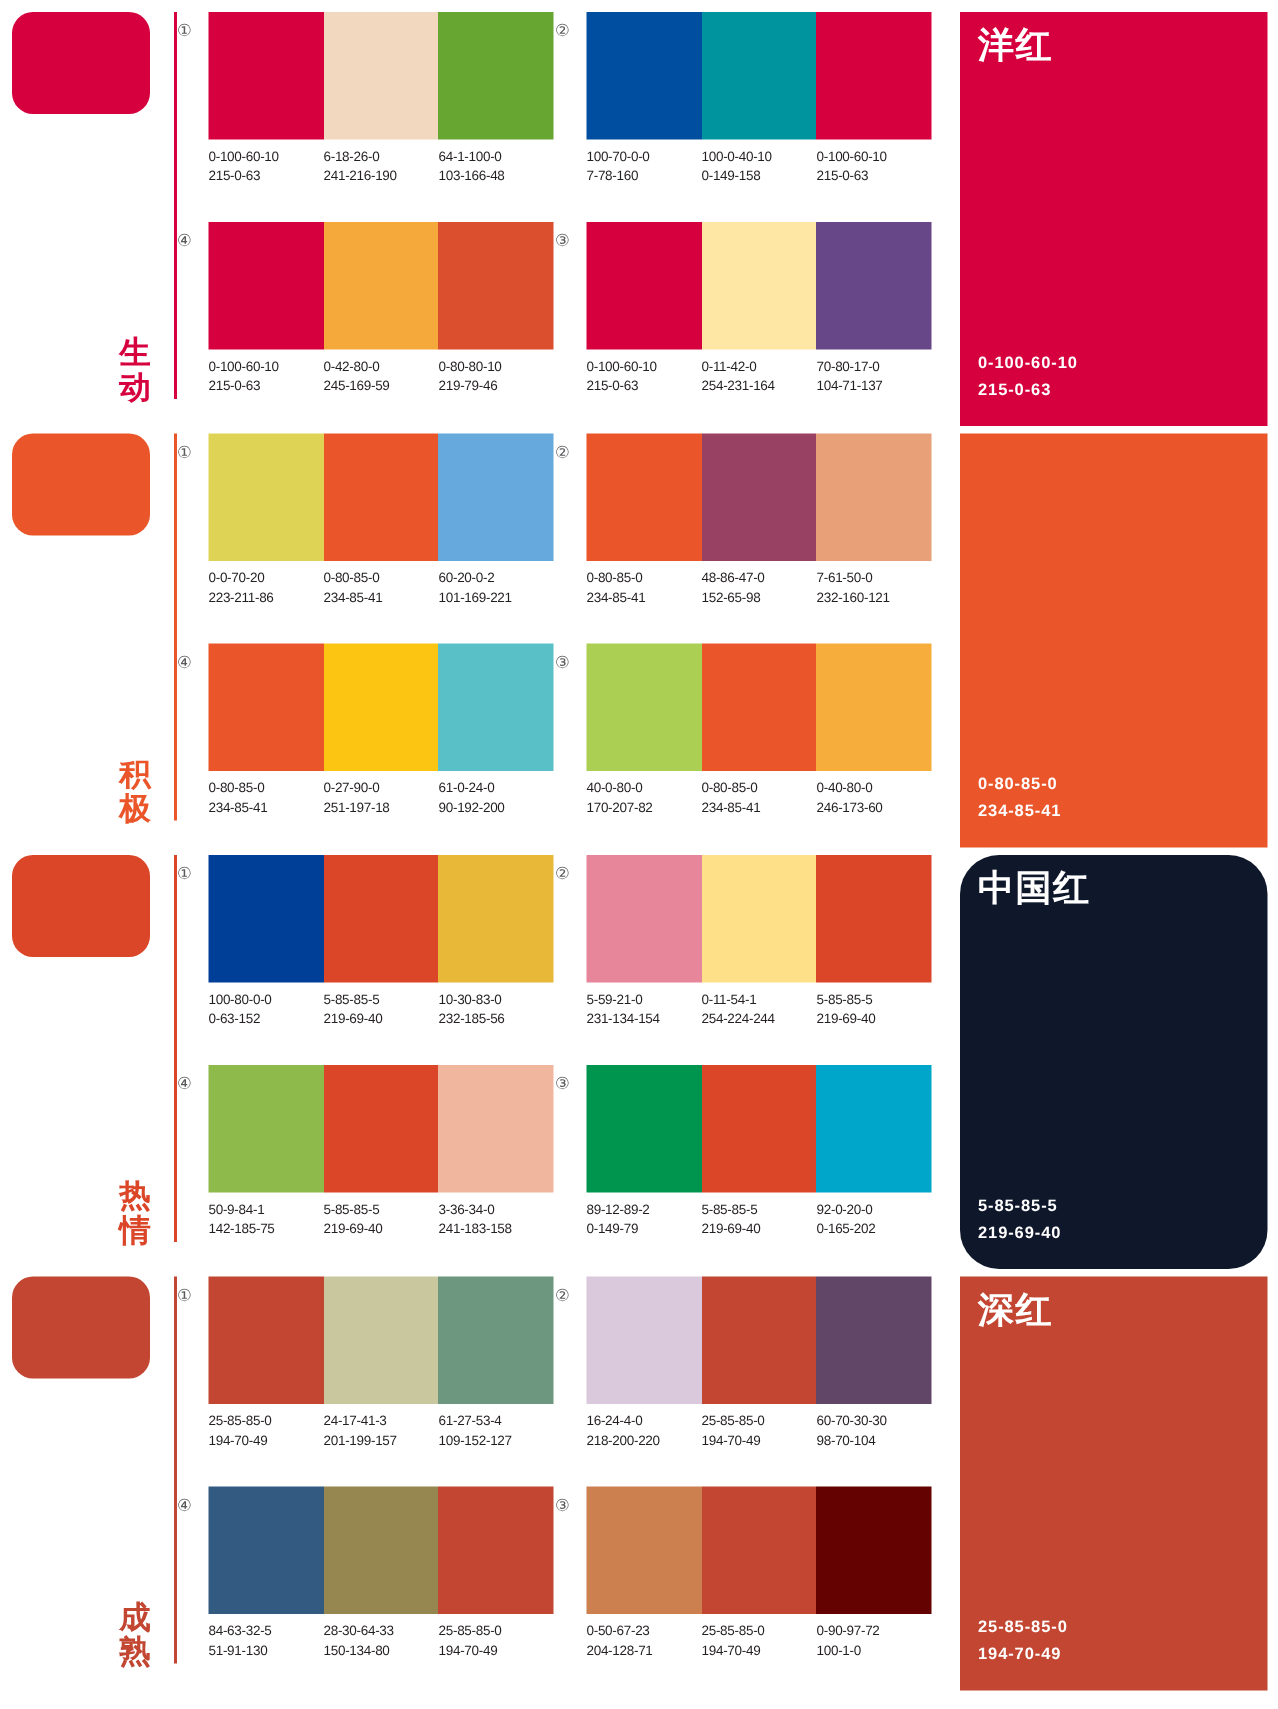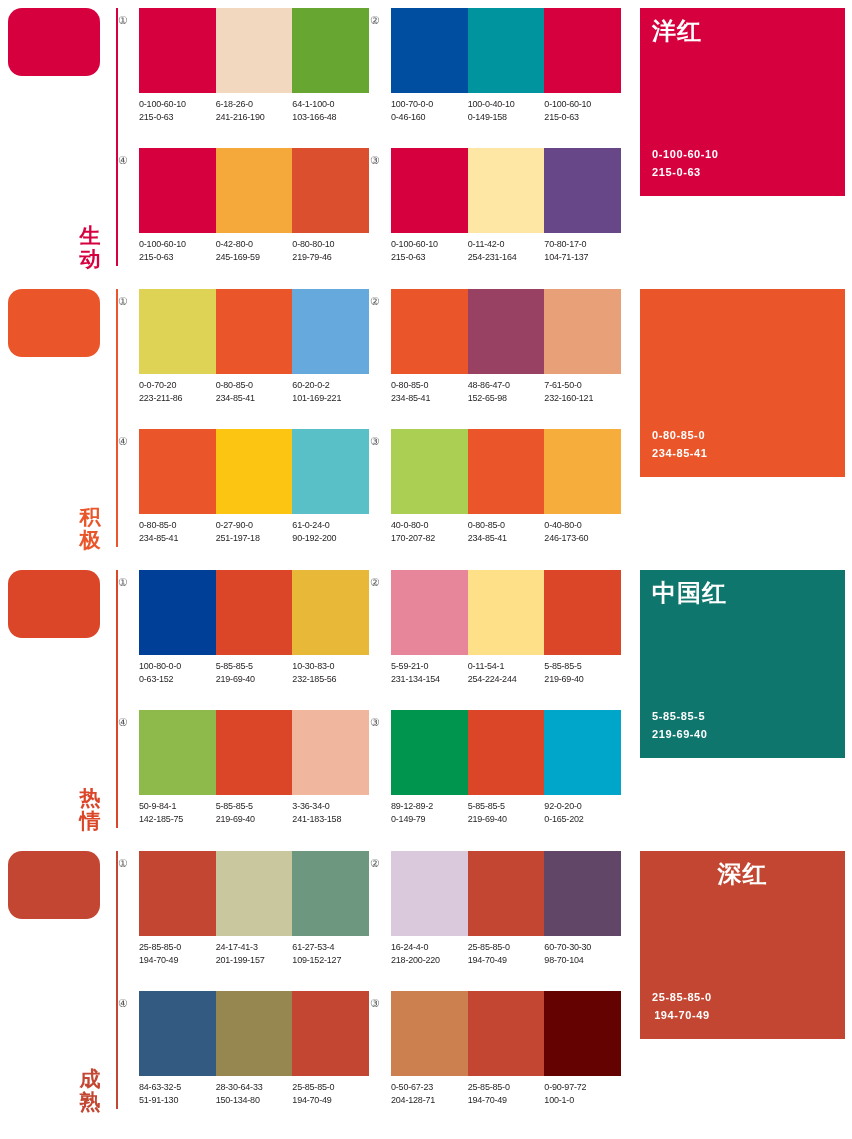--- a/index.html
+++ b/index.html
@@ -103,21 +103,21 @@
   .pg-b { left: 391px; top: 8px; }
   .pg-c { left: 139px; top: 148px; }
   .pg-d { left: 391px; top: 148px; }
 
   
   .bigcard {
     position: absolute;
     left: 640px;
     top: 8px;
     width: 205px;
-    height: 188px;
+    height: 276px;
     color: #ffffff;
     padding: 10px 12px;
   }
   .bigcard .bc-title {
     font-size: 24px;
     font-weight: bold;
     line-height: 1.1;
     letter-spacing: 1px;
   }
   .bigcard .bc-codes {
@@ -169,21 +169,21 @@
       <div class="pgroup pg-b">
         <div class="pg-num">②</div>
         <div class="swatch-row">
           <div class="swatch" style="background: rgb(0, 78, 160);"></div>
           <div class="swatch" style="background: rgb(0, 149, 158);"></div>
           <div class="swatch" style="background: rgb(214, 0, 63);"></div>
         </div>
         <div class="codes-row">
           <div class="codes">
             <span class="c2">100-70-0-0</span>
-            <span class="c2">0-46-160</span>
+            <span class="c2">7-78-160</span>
           </div>
           <div class="codes">
             <span class="c2">100-0-40-10</span>
             <span class="c2">0-149-158</span>
           </div>
           <div class="codes">
             <span class="c2">0-100-60-10</span>
             <span class="c2">215-0-63</span>
           </div>
         </div>
@@ -434,21 +434,21 @@
           <div class="codes">
             <span class="c2">5-85-85-5</span>
             <span class="c2">219-69-40</span>
           </div>
           <div class="codes">
             <span class="c2">92-0-20-0</span>
             <span class="c2">0-165-202</span>
           </div>
         </div>
       </div>
-      <div class="bigcard" style="background: #0f766e;">
+      <div class="bigcard" style="background: #0f172a; border-radius: 26px;">
         <div class="bc-title">中国红</div>
         <div class="bc-codes">
           <span>5-85-85-5</span>
           <span>219-69-40</span>
         </div>
       </div>
     </div>
     <div class="section">
       <div class="flag-col">
         <div class="flag" style="background: rgb(194, 70, 49);"></div>
@@ -539,21 +539,21 @@
           <div class="codes">
             <span class="c2">25-85-85-0</span>
             <span class="c2">194-70-49</span>
           </div>
           <div class="codes">
             <span class="c2">0-90-97-72</span>
             <span class="c2">100-1-0</span>
           </div>
         </div>
       </div>
-      <div class="bigcard" style="background: rgb(194, 70, 49); text-align: center;">
+      <div class="bigcard" style="background: rgb(194, 70, 49);">
         <div class="bc-title">深红</div>
         <div class="bc-codes">
           <span>25-85-85-0</span>
           <span>194-70-49</span>
         </div>
       </div>
     </div>
   </div>
 
 </body></html>

